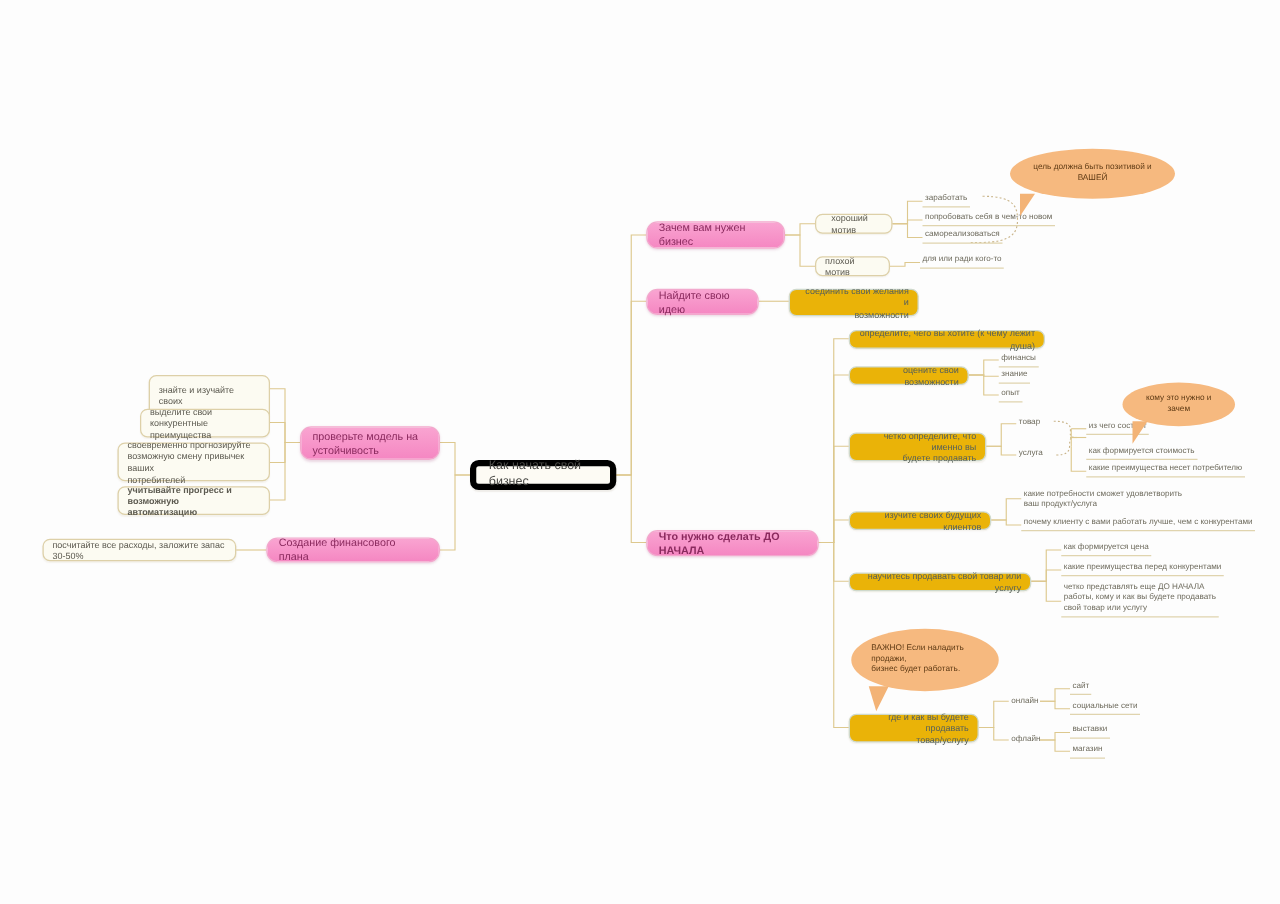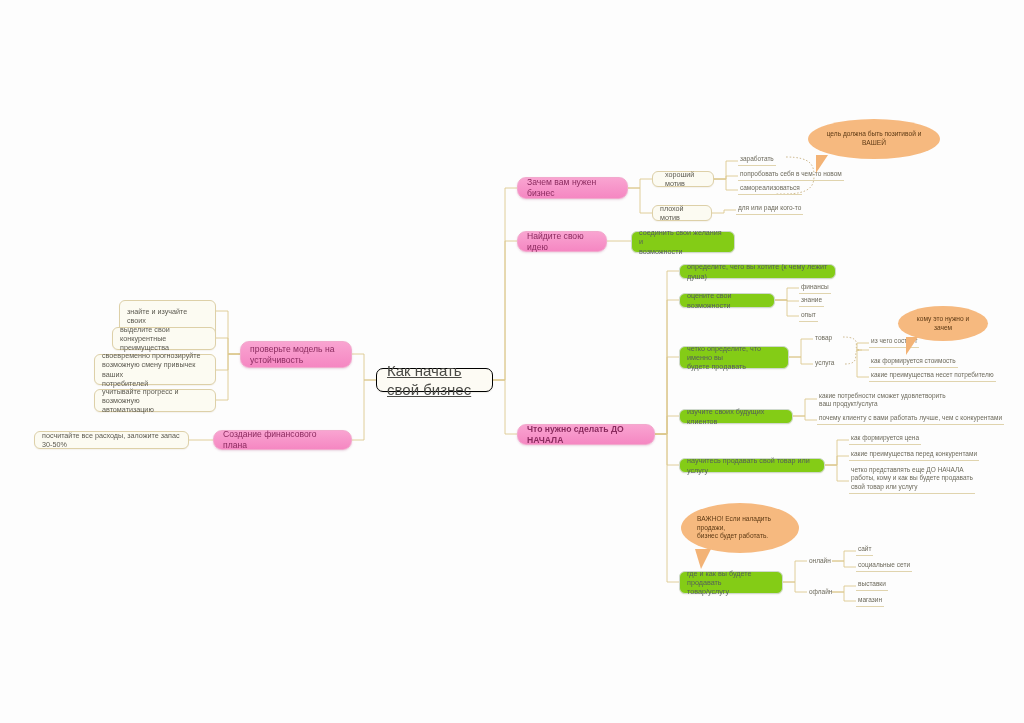--- a/index.html
+++ b/index.html
@@ -32,27 +32,26 @@
     box-sizing: border-box;
     display: flex;
     align-items: center;
     line-height: 1.28;
     white-space: pre-line;
   }
 
   
   .node.root {
     background: #fdfbf4;
-    border: 1px solid #000000;
+    border: 5px solid #000000;
     border-radius: 7px;
     color: #4a4a46;
-    font-size: 15px;
+    font-size: 10px;
     padding: 0 10px;
     box-shadow: 0 1px 1px rgba(120,100,60,0.10);
-    text-decoration: underline;
   }
 
   
   .node.pink {
     background: #f896c9;
     background: linear-gradient(180deg, #f9a4d1 0%, #f587c2 100%);
     border: 1px solid #f2a9cd;
     border-radius: 9px;
     color: #8a2a5e;
     font-size: 8.6px;
@@ -65,23 +64,24 @@
     background: #fcfbf2;
     border: 1px solid #ddd0a8;
     border-radius: 6px;
     color: #5c5a50;
     font-size: 7.2px;
     padding: 0 7px;
     box-shadow: 0 1px 1px rgba(150,130,80,0.09);
   }
   
   .node.box.tint {
-    background: #84cc16;
+    background: #eab308;
     border-color: #cfd9cc;
     color: #56605a;
+    text-align: right;
   }
 
   
   .node.leaf {
     color: #6d6a5c;
     font-size: 6.5px;
     border-bottom: 1px solid #e0d4ae;
     padding: 0 2px 1px 2px;
     background: transparent;
   }
@@ -221,21 +221,21 @@
   </div>
   <div class="node box" style="left:112px; top:327px; width:104px; height:23px;">
     <span>выделите свои конкурентные
 преимущества</span>
   </div>
   <div class="node box" style="left:94px; top:354px; width:122px; height:31px;">
     <span>своевременно прогнозируйте
 возможную смену привычек ваших
 потребителей</span>
   </div>
-  <div class="node box" style="left:94px; top:389px; width:122px; height:23px;">
+  <div class="node box" style="left:94px; top:389px; width:122px; height:23px;font-weight:bold;">
     <span>учитывайте прогресс и возможную
 автоматизацию</span>
   </div>
 
   <div class="node pink" style="left:213px; top:430px; width:139px; height:20px;">
     <span>Создание финансового плана</span>
   </div>
   <div class="node box" style="left:34px; top:431px; width:155px; height:18px;">
     <span>посчитайте все расходы, заложите запас 30-50%</span>
   </div>

